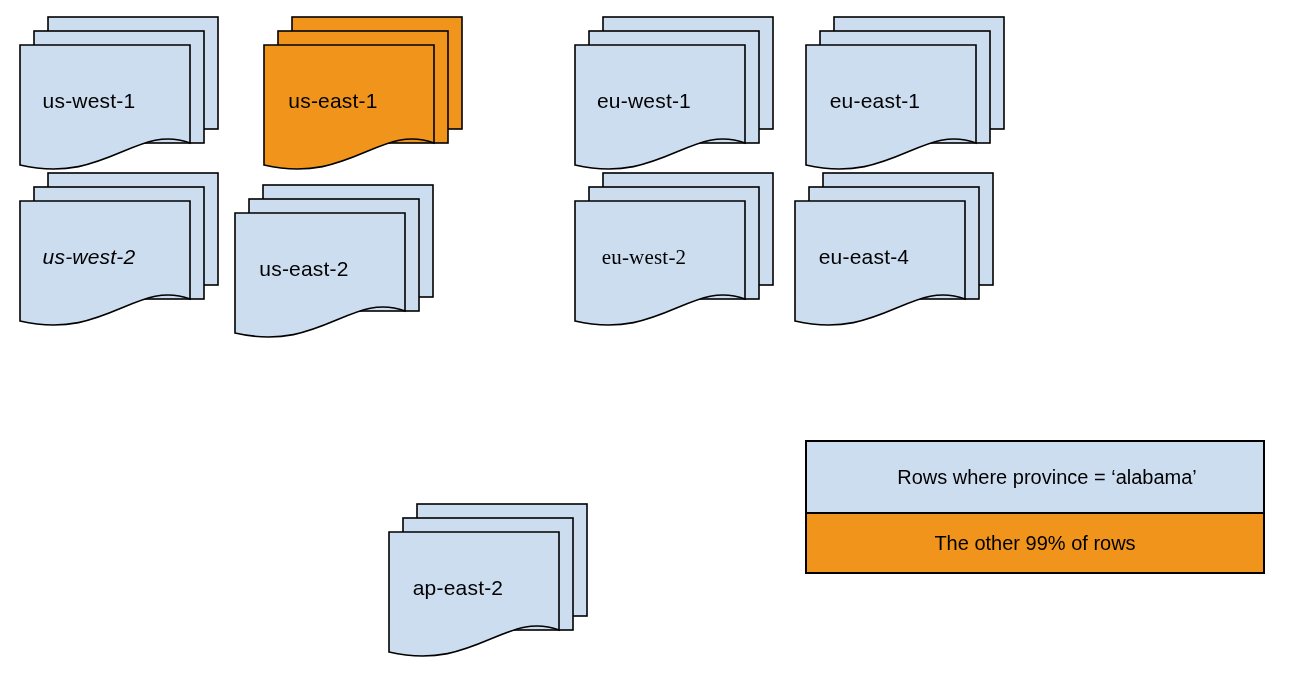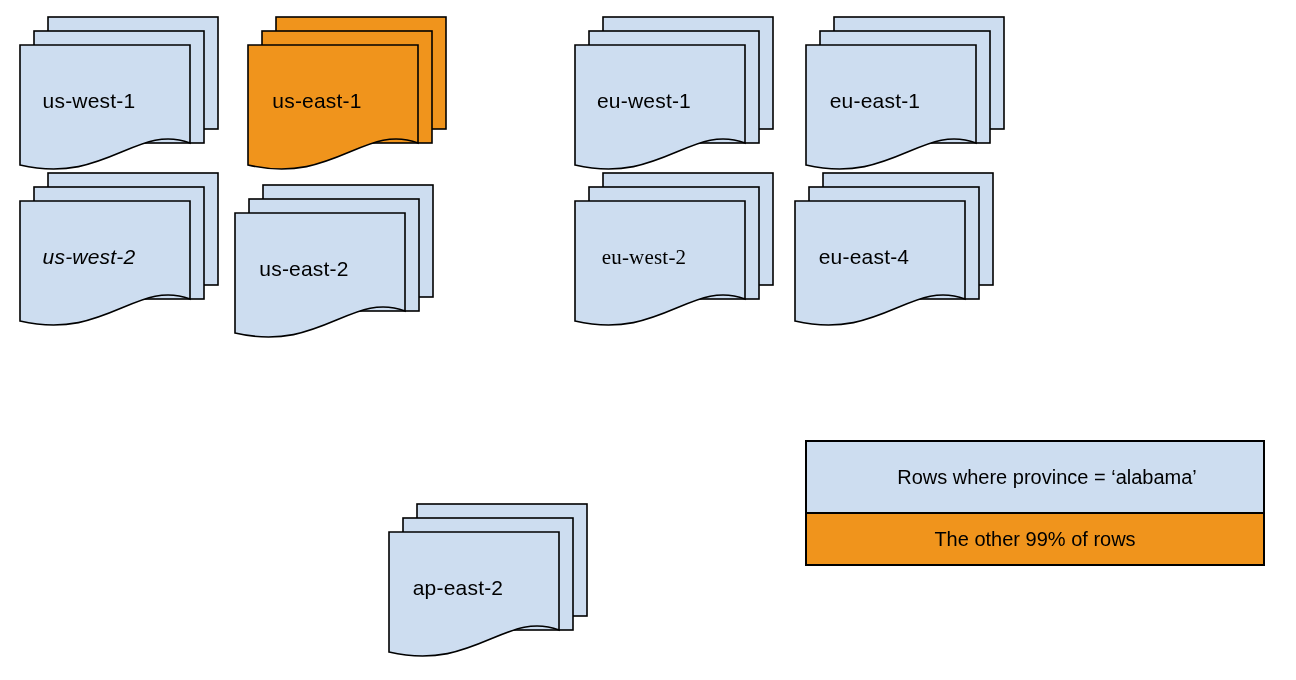--- a/index.html
+++ b/index.html
@@ -71,32 +71,32 @@
   .legend-row.default { background: var(--sheet-fill, #CDDDF0); }
   .legend-row.highlight { background: var(--highlight-fill, #F0941C); }
 </style>
 </head>
 <body style="background: rgb(255, 255, 255);">
 
 <div id="canvas">
 
   <div id="legend" style="left: 805px; top: 440px; width: 460px;">
       <div class="legend-row default" style="height: 70px; padding-left: 24px;">Rows where province = ‘alabama’</div>
-      <div class="legend-row highlight" style="height: 52px;">The other 99% of rows</div>
+      <div class="legend-row highlight" style="height: 60px;">The other 99% of rows</div>
     </div>
 
 <div class="stack default" style="left: 16px; top: 15px; z-index: 985;">
       <svg class="stack-svg" width="210" height="165" viewBox="0 0 210 165" aria-hidden="true">
         <rect class="sheet" x="32" y="2" width="170" height="112"></rect>
         <rect class="sheet" x="18" y="16" width="170" height="112"></rect>
         <path class="sheet front" d="M4,30 H174 V128 C120,108 90,170 4,150 Z"></path>
       </svg>
       <div class="stack-label">us-west-1</div>
     </div>
-    <div class="stack highlight" style="left: 244px; top: 15px; z-index: 985;">
+    <div class="stack highlight" style="left: 260px; top: 15px; z-index: 985;">
       <svg class="stack-svg" width="210" height="165" viewBox="0 0 210 165" aria-hidden="true">
         <rect class="sheet" x="32" y="2" width="170" height="112"></rect>
         <rect class="sheet" x="18" y="16" width="170" height="112"></rect>
         <path class="sheet front" d="M4,30 H174 V128 C120,108 90,170 4,150 Z"></path>
       </svg>
       <div class="stack-label">us-east-1</div>
     </div>
     <div class="stack default" style="left: 571px; top: 15px; z-index: 985;">
       <svg class="stack-svg" width="210" height="165" viewBox="0 0 210 165" aria-hidden="true">
         <rect class="sheet" x="32" y="2" width="170" height="112"></rect>

